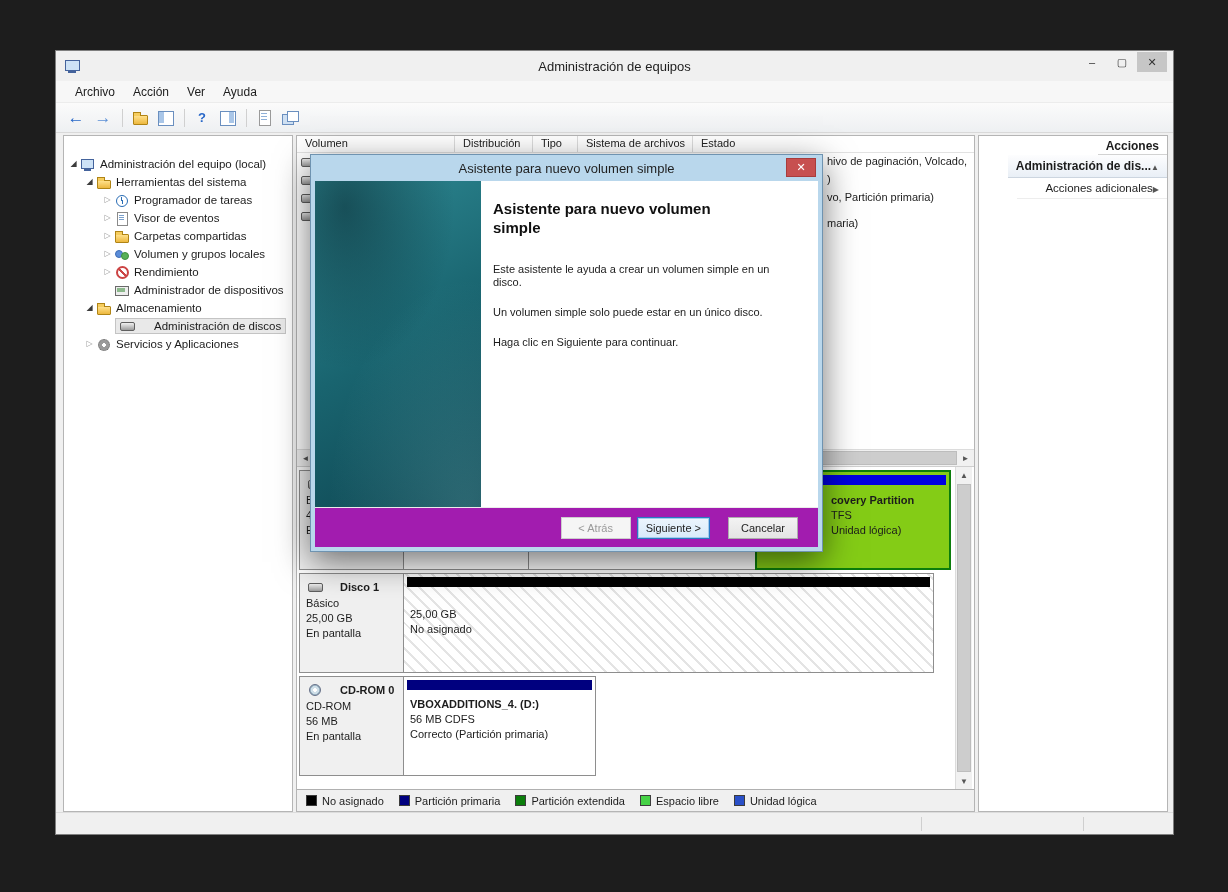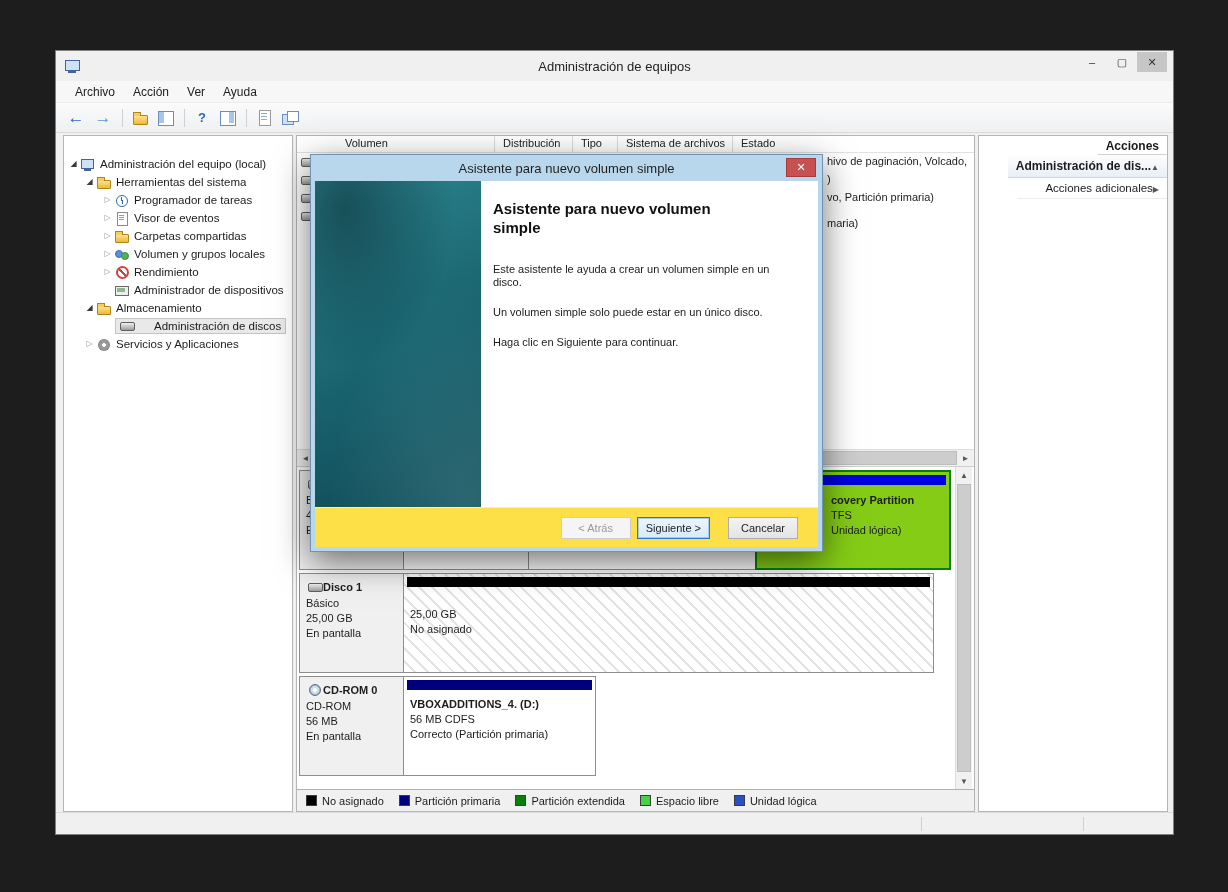--- a/index.html
+++ b/index.html
@@ -68,36 +68,36 @@
   .mi-monitor::before{content:"";position:absolute;left:0;top:2px;width:12px;height:8px;background:#eee;border:1px solid #6a6a6a;}
   .mi-monitor::after{content:"";position:absolute;left:2px;top:4px;width:8px;height:4px;background:#8cb88c;}
   .mi-disk::before{content:"";position:absolute;left:0;top:3px;width:13px;height:7px;background:linear-gradient(#f0f0f0,#9c9c9c);border:1px solid #5f5f5f;border-radius:2px;}
   .mi-gear::before{content:"";position:absolute;left:1px;top:1px;width:10px;height:10px;border-radius:50%;background:radial-gradient(circle,#fff 0 2px,#9a9a9a 2px);border:1px dotted #6f6f6f;}
   .mi-cd::before{content:"";position:absolute;left:1px;top:1px;width:10px;height:10px;border-radius:50%;border:1px solid #667088;background:radial-gradient(circle,#fff 0 2px,#cfdfe8 2px 4px,#9fb8c8 4px);}
 
   
   .middle-pane{flex:1;display:flex;flex-direction:column;position:relative;min-width:0;}
   .vol-header{height:17px;display:flex;font-size:11px;color:#222;border-bottom:1px solid #e2e2e2;}
   .vh{padding:1px 0 0 8px;border-right:1px solid #dcdcdc;flex:none;white-space:nowrap;overflow:hidden;}
-  .w1{width:158px;margin-left:40px;}.w2{width:78px;}.w3{width:45px;}.w4{width:115px;}.w5{flex:1;border-right:none;}
+  .w1{width:158px;}.w2{width:78px;}.w3{width:45px;}.w4{width:115px;}.w5{flex:1;border-right:none;}
   .vol-rows{height:296px;position:relative;}
   .vol-ico{position:absolute;left:4px;width:13px;height:10px;}
   .vol-ico::before{content:"";position:absolute;left:0;top:1px;width:12px;height:7px;background:linear-gradient(#ededed,#9c9c9c);border:1px solid #5f5f5f;border-radius:2px;}
   .vfrag{position:absolute;left:530px;font-size:11px;white-space:nowrap;color:#1c1c1c;}
 
   .hscroll{height:17px;background:#f1f1f1;border-top:1px solid #dcdcdc;display:flex;align-items:center;}
   .hs-btn{width:17px;height:16px;flex:none;display:flex;align-items:center;justify-content:center;font-size:8px;color:#555;}
   .hs-left::before{content:"◄";}
   .hs-right::before{content:"►";}
   .hs-thumb{flex:1;height:14px;background:#cdcdcd;border:1px solid #bdbdbd;}
 
   .disk-area{flex:1;position:relative;border-top:1px solid #cfcfcf;background:#fff;padding:3px 22px 0 2px;min-height:0;}
   .disk-row{display:flex;height:100px;margin-bottom:3px;align-items:stretch;}
   .dlabel{width:105px;flex:none;background:#f0f0f0;border:1px solid #8e8e8e;padding:5px 0 0 6px;font-size:11px;}
-  .dname{font-weight:bold;display:flex;align-items:center;gap:1px;height:15px;}
+  .dname{font-weight:bold;display:flex;align-items:center;gap:18px;height:15px;}
   .dline{margin-top:3px;height:12px;white-space:nowrap;overflow:hidden;}
   .pbox{position:relative;border:1px solid #8e8e8e;margin-left:-1px;background:#fff;flex:none;}
   .pband{height:10px;margin:3px 3px 0 3px;}
   .ptext{font-size:11px;padding-left:6px;line-height:15px;white-space:nowrap;overflow:hidden;}
   .pt-name{font-weight:bold;}
   .hatch{background:repeating-linear-gradient(45deg,#ffffff 0 7px,#e4e4e4 7px 9px);}
   .ext-box{position:relative;border:2px solid #0b7d0b;margin-left:-1px;background:#84cc16;flex:none;padding:2px;}
   .ext-box .pband{margin:1px 1px 0 1px;}
 
   .vscroll{position:absolute;right:2px;top:0;bottom:0;width:17px;background:#f1f1f1;border-left:1px solid #dcdcdc;display:flex;flex-direction:column;align-items:center;}
@@ -130,21 +130,21 @@
   .wz-close{position:absolute;right:2px;top:3px;width:30px;height:19px;background:#c75050;border:1px solid #a83c3c;
             color:#fff;font-size:11px;display:flex;align-items:center;justify-content:center;}
   .wz-body{background:#fff;display:flex;height:326px;}
   .wz-banner{width:166px;flex:none;background:
       radial-gradient(120% 90% at 18% 8%, rgba(8,38,46,.55) 0%, rgba(8,38,46,0) 55%),
       radial-gradient(140% 120% at 92% 102%, rgba(150,220,225,.22) 0%, rgba(150,220,225,0) 60%),
       linear-gradient(150deg,#2f8a94 0%,#19646f 50%,#0e4551 100%);}
   .wz-content{flex:1;padding:16px 14px 0 12px;}
   .wz-heading{font-size:15px;font-weight:bold;line-height:19px;width:250px;margin:2px 0 26px;color:#101010;}
   .wz-p{font-size:11px;line-height:13px;width:300px;margin:0 0 17px;color:#1c1c1c;}
-  .wz-footer{background:#fde047;height:40px;display:flex;align-items:center;justify-content:flex-end;padding-right:20px;border-top:1px solid #ebebeb;}
+  .wz-footer{background:#a21caf;height:40px;display:flex;align-items:center;justify-content:flex-end;padding-right:20px;border-top:1px solid #ebebeb;}
   .btn{height:22px;min-width:70px;padding:0 8px;font-size:11px;display:flex;align-items:center;justify-content:center;
        border:1px solid #adadad;background:linear-gradient(#f3f3f3,#e4e4e4);color:#222;}
   .btn-back{color:#9a9a9a;background:#f5f5f5;border-color:#cdcdcd;margin-right:6px;}
   .btn-next{border-color:#2a79c5;background:linear-gradient(#ecf5fd,#d8eafa);box-shadow:inset 0 0 0 1px #a4cbec;margin-right:18px;}
 </style>
 </head>
 <body>
 
 <div class="stage">
   <div class="win">

